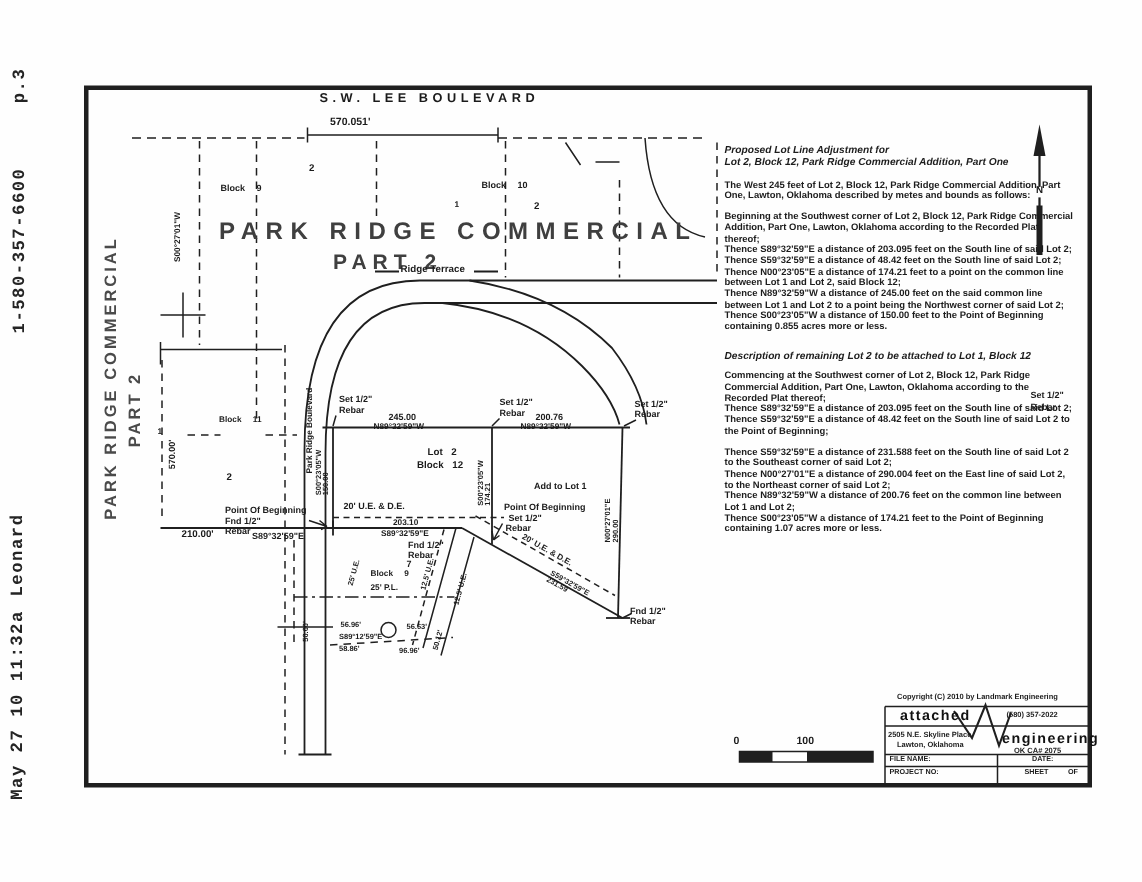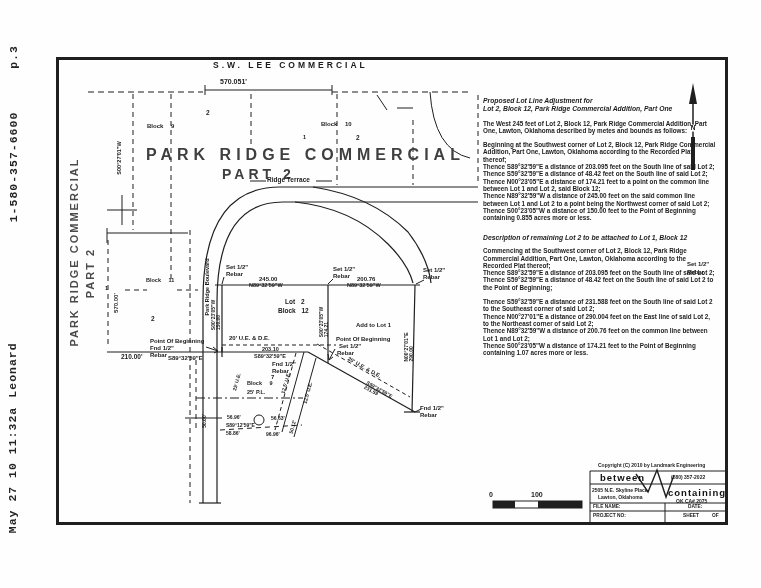--- a/index.html
+++ b/index.html
@@ -117,21 +117,21 @@
       <path d="M636,474 L648,492 L657,470 L666,497 L674,475" stroke-width="1.4"></path>
     </g>
   </g>
 </svg>
 
 <span class="lbl fax r-90" style="left:14px;top:57px">p.3</span>
 <span class="lbl fax r-90" style="left:14px;top:167px">1-580-357-6600</span>
 <span class="lbl fax r-90" style="left:13px;top:370px">Leonard</span>
 <span class="lbl fax r-90" style="left:13px;top:470px">May 27 10 11:32a</span>
 
-<span class="lbl f85" style="left:213px;top:61px">S.W. LEE COMMERCIAL</span>
+<span class="lbl f85" style="left:213px;top:61px">S.W. LEE BOULEVARD</span>
 <span class="lbl f7" style="left:220px;top:78px">570.051'</span>
 <span class="lbl big" style="left:146px;top:147px">PARK RIDGE COMMERCIAL</span>
 <span class="lbl big2" style="left:222px;top:167px">PART 2</span>
 <span class="lbl f65" style="left:267px;top:177px">Ridge Terrace</span>
 <span class="lbl f55 r-90" style="left:208px;top:287px">Park Ridge Boulevard</span>
 <span class="lbl part2 r-90" style="left:75px;top:252px">PARK RIDGE COMMERCIAL</span>
 <span class="lbl part2 r-90" style="left:91px;top:273px">PART 2</span>
 <span class="lbl f55 r-90" style="left:120px;top:158px">S00°27'01"W</span>
 
 <span class="lbl f65" style="left:206px;top:110px">2</span>
@@ -231,25 +231,25 @@
   <p>Thence S59°32'59"E a distance of 231.588 feet on the South line of said Lot 2 to the Southeast corner of said Lot 2;</p>
   <p>Thence N00°27'01"E a distance of 290.004 feet on the East line of said Lot 2, to the Northeast corner of said Lot 2;</p>
   <p>Thence N89°32'59"W a distance of 200.76 feet on the common line between Lot 1 and Lot 2;</p>
   <p>Thence S00°23'05"W a distance of 174.21 feet to the Point of Beginning containing 1.07 acres more or less.</p>
 </div>
 
 <span class="lbl f7" style="left:489px;top:491px">0</span>
 <span class="lbl f7" style="left:531px;top:491px">100</span>
 
 <span class="tb tb5" style="left:598px;top:462px">Copyright (C) 2010 by Landmark Engineering</span>
-<span class="tb firm" style="left:600px;top:472px">between</span>
+<span class="tb firm" style="left:600px;top:472px">attached</span>
 <span class="tb tb5" style="left:671px;top:474px">(580) 357-2022</span>
 <span class="tb tb5" style="left:592px;top:487px">2505 N.E. Skyline Place</span>
 <span class="tb tb5" style="left:598px;top:494px">Lawton, Oklahoma</span>
-<span class="tb firm" style="left:668px;top:487px">containing</span>
+<span class="tb firm" style="left:668px;top:487px">engineering</span>
 <span class="tb tb5" style="left:676px;top:498px">OK CA# 2075</span>
 <span class="tb tb45" style="left:593px;top:504px">FILE NAME:</span>
 <span class="tb tb45" style="left:688px;top:504px">DATE:</span>
 <span class="tb tb45" style="left:593px;top:513px">PROJECT NO:</span>
 <span class="tb tb45" style="left:683px;top:513px">SHEET</span>
 <span class="tb tb45" style="left:712px;top:513px">OF</span>
 
 </div>
 
 </body></html>

